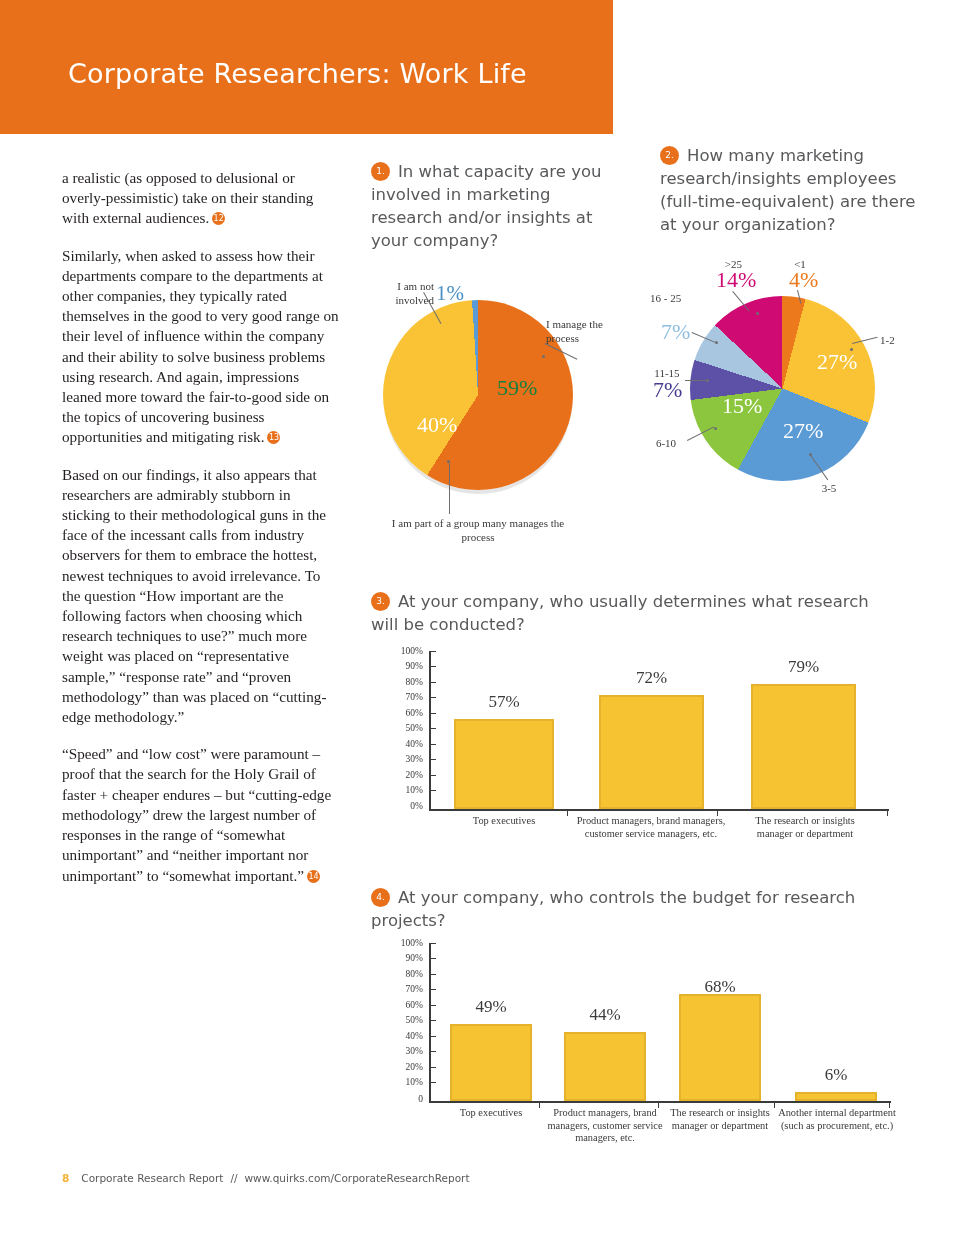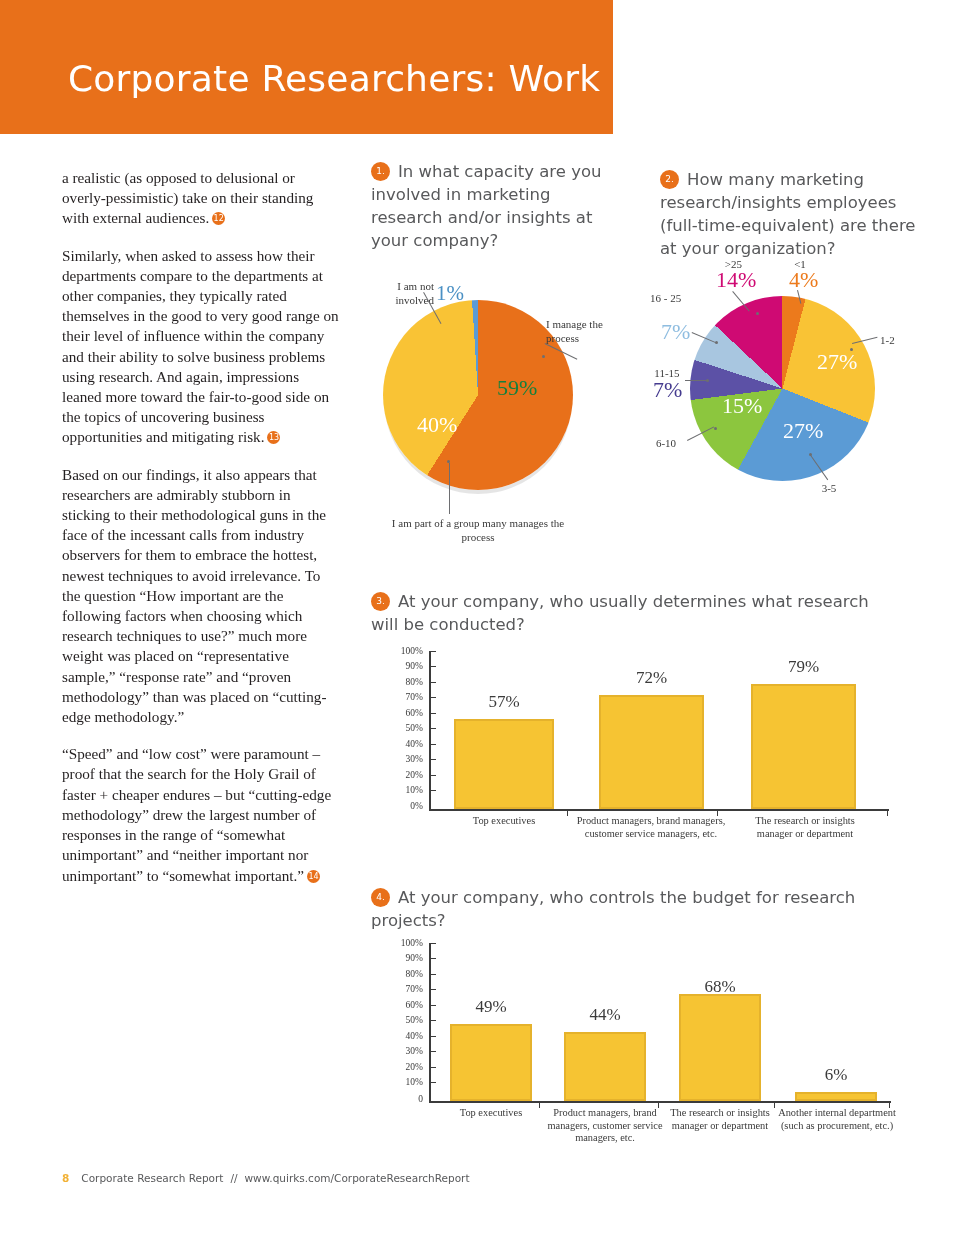--- a/index.html
+++ b/index.html
@@ -2,38 +2,38 @@
 <html><head>
 <meta charset="utf-8">
 <style>
   html,body{margin:0;padding:0;background:#fff;}
   body{width:960px;height:1234px;position:relative;overflow:hidden;
        font-family:"Liberation Serif",serif;color:#231f20;}
 
   
   .header-band{position:absolute;left:0;top:0;width:613px;height:134px;background:#e8701a;}
   .header-title{position:absolute;left:68px;top:58px;font-family:"DejaVu Sans",sans-serif;
-      font-size:36px;color:#ffffff;letter-spacing:.2px;font-weight:400;}
+      font-size:27px;color:#ffffff;letter-spacing:.2px;font-weight:400;}
 
   
   .left-col{position:absolute;left:62px;top:168px;width:280px;}
   .left-col p{margin:0 0 17px 0;font-size:15.2px;line-height:20.2px;
       font-family:"Liberation Serif",serif;color:#231f20;}
   .note-badge{display:inline-block;width:13px;height:13px;border-radius:50%;
       background:#e8701a;color:#fff;font-family:"DejaVu Sans",sans-serif;font-size:8px;
       line-height:13px;text-align:center;vertical-align:2px;margin-left:3px;}
 
   
   .qnum{display:inline-block;width:19px;height:19px;border-radius:50%;background:#e8701a;
       color:#fff;font-family:"DejaVu Sans",sans-serif;font-size:9px;line-height:19px;
       text-align:center;vertical-align:3px;margin-right:8px;}
   .qtext{font-family:"DejaVu Sans",sans-serif;font-size:16.5px;line-height:23px;color:#58595b;}
 
   .q1{position:absolute;left:371px;top:160px;width:255px;}
-  .q2{position:absolute;left:660px;top:168px;width:275px;}
+  .q2{position:absolute;left:660px;top:144px;width:275px;}
   .q3{position:absolute;left:371px;top:590px;width:520px;}
   .q4{position:absolute;left:371px;top:886px;width:520px;}
 
   
   .pie1-wrap{position:absolute;left:383px;top:300px;width:200px;height:200px;}
   .pie1{position:absolute;left:0;top:0;width:190px;height:190px;border-radius:50%;
       background:conic-gradient(from 0deg,
          #e8701a 0deg 212.4deg,
          #f9c335 212.4deg 356.4deg,
          #5b9bd5 356.4deg 360deg);

